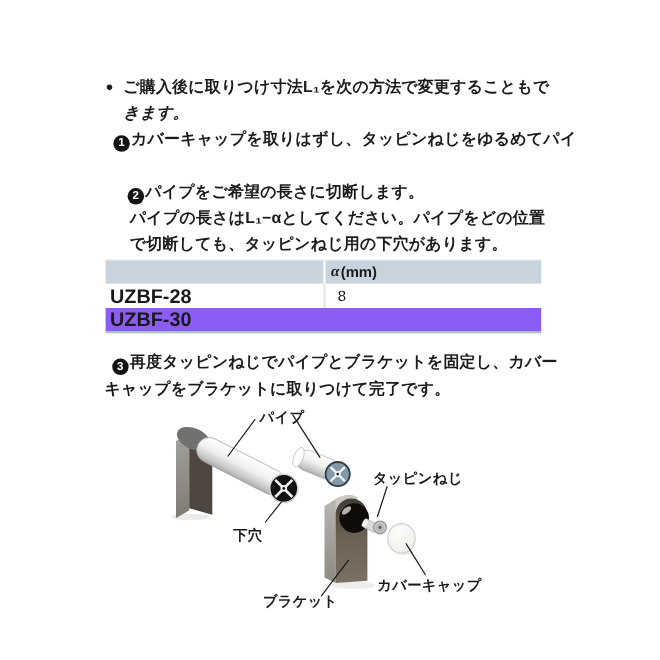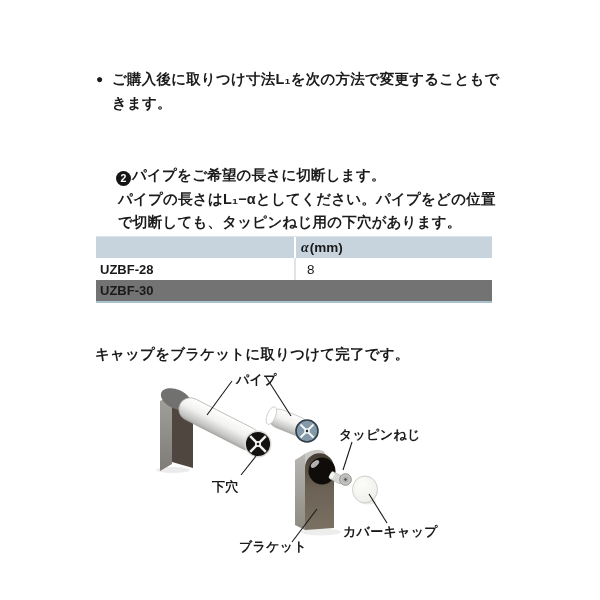--- a/index.html
+++ b/index.html
@@ -24,44 +24,45 @@
   }
   
   .spec-table{
     position:absolute;left:96px;top:224px;width:396px;
     border-top:1px solid #dbe4ea;border-bottom:2px solid #a9c0cd;
     font-size:13.5px;
   }
   .trow{display:flex;align-items:center;}
   .trow.head{height:21px;background:#c7d4dd;}
   .trow.r0{height:22px;background:#ffffff;}
-  .trow.r1{height:21px;background:#737373;}
-  .c1{width:198px;padding-left:4px;box-sizing:border-box;font-weight:700;font-size:13px;}
+  .trow.r1{height:21px;background:#8b5cf6;}
+  .c1{width:198px;padding-left:4px;box-sizing:border-box;font-weight:700;font-size:18px;}
   .c2{flex:1;padding-left:5px;border-left:2px solid #ffffff;align-self:stretch;display:flex;align-items:center;}
   .trow.r0 .c2{border-left:2px solid #e4e4e4;}
   .alpha-sym{font-style:italic;font-family:"Liberation Serif","DejaVu Serif",serif;font-weight:600;font-size:14px;margin-right:1px;}
   .alpha-unit{font-weight:700;}
   .val{font-weight:400;}
   .trow.r0 .val{padding-left:6px;}
   .trow.r1 .val{padding-left:1px;}
   
   .diagram{position:absolute;left:125px;top:356px;}
   .diagram text{
     font-family:"Liberation Sans","DejaVu Sans",sans-serif;
     font-size:13px;font-weight:700;fill:#1a1a1a;letter-spacing:0.3px;
   }
 </style>
 </head>
 <body>
 
 <div class="page">
 
   <div class="tline" style="left:96px;top:57px;"><span class="bullet">●</span><span>ご購入後に取りつけ寸法L₁を次の方法で変更することもで</span></div>
-  <div class="tline" style="left:112px;top:81px;"><span>きます。</span></div>
+  <div class="tline" style="left:112px;top:81px;font-style:italic;"><span>きます。</span></div>
 
+  <div class="tline" style="left:103px;top:105px;"><span class="nbadge">1</span><span>カバーキャップを取りはずし、タッピンねじをゆるめてパイ</span></div>
 
   <div class="tline" style="left:116px;top:153px;"><span class="nbadge">2</span><span>パイプをご希望の長さに切断します。</span></div>
   <div class="tline" style="left:118px;top:177px;"><span>パイプの長さはL₁−αとしてください。パイプをどの位置</span></div>
   <div class="tline" style="left:118px;top:200px;"><span>で切断しても、タッピンねじ用の下穴があります。</span></div>
 
   <div class="spec-table">
     <div class="trow head">
       <div class="c1"></div>
       <div class="c2">
           <span class="alpha-sym">α</span>
@@ -72,20 +73,21 @@
       <div class="c1">UZBF-28</div>
       <div class="c2">
           <span class="val">8</span>
         </div>
     </div>
     <div class="trow r1">
       <div class="c1">UZBF-30</div>
     </div>
   </div>
 
+  <div class="tline" style="left:102px;top:308px;"><span class="nbadge">3</span><span>再度タッピンねじでパイプとブラケットを固定し、カバー</span></div>
   <div class="tline" style="left:95px;top:332px;"><span>キャップをブラケットに取りつけて完了です。</span></div>
 
   <svg class="diagram" width="390" height="204" viewBox="0 0 390 204">
     <defs>
       <linearGradient id="pipeGrad" x1="0" y1="0" x2="0" y2="1">
         <stop offset="0" stop-color="#ffffff"></stop>
         <stop offset="0.45" stop-color="#f1f1ef"></stop>
         <stop offset="0.85" stop-color="#c4c4c2"></stop>
         <stop offset="1" stop-color="#a9a9a7"></stop>
       </linearGradient>

